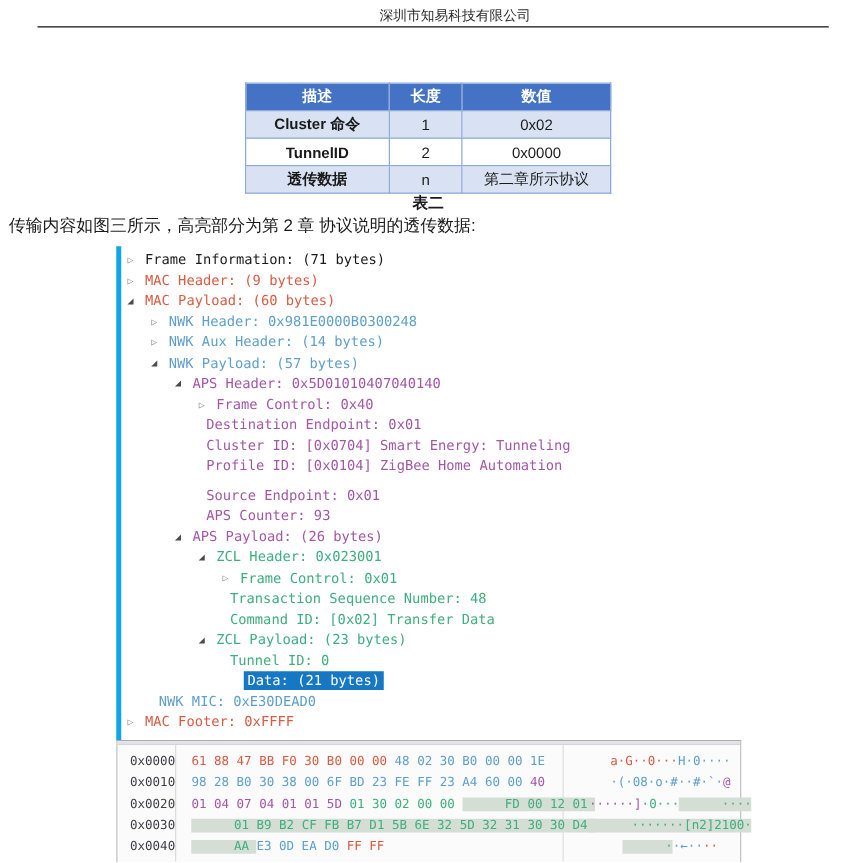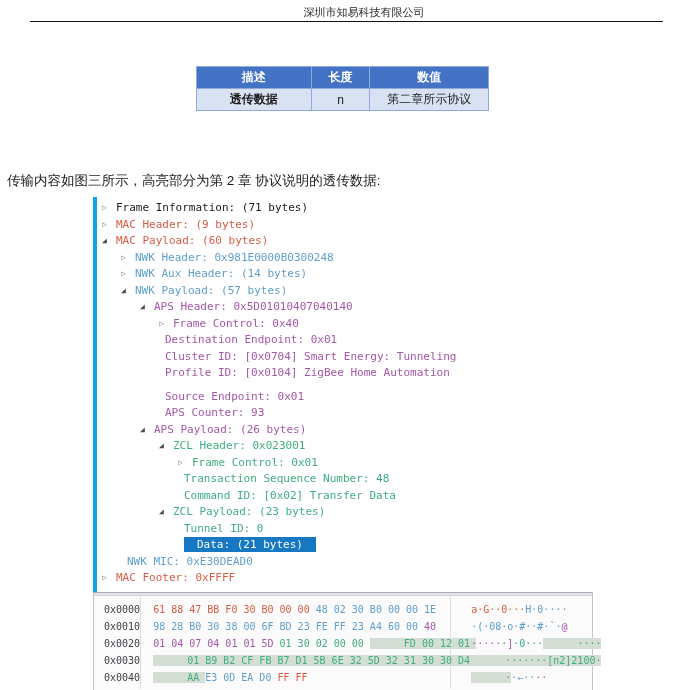--- a/index.html
+++ b/index.html
@@ -38,32 +38,32 @@
     border-left:4px solid #0ea5e9;background:#fff;padding-top:3px;
     font-family:"DejaVu Sans Mono","Liberation Mono",monospace;font-size:11px;}
   .tree-row{height:16.5px;line-height:16.5px;white-space:nowrap;}
   .expander{display:inline-block;width:14px;font-size:8px;vertical-align:middle;text-align:left;}
   .expander.collapsed{color:#8a8a8a;}
   .expander.expanded{color:#4a4a4a;}
   .tree-spacer{display:inline-block;width:6px;}
   .tlabel{vertical-align:middle;}
   .c-frame{color:var(--frame);} .c-mac{color:var(--mac);} .c-nwk{color:var(--nwk);}
   .c-aps{color:var(--aps);} .c-zcl{color:var(--zcl);}
-  .tlabel.selected{background:var(--selection-bg);color:#fff;padding:1px 13px;}
+  .tlabel.selected{background:var(--selection-bg);color:#fff;padding:1px 3px;margin-left:11px;}
 
   
   .hex-panel{position:absolute;left:93px;top:592px;width:500px;height:98px;
     background:#fbfbfb;border-left:1px solid #c4c4c4;border-right:1px solid #c4c4c4;
     border-top:1px solid #a9adb3;
     font-family:"DejaVu Sans Mono","Liberation Mono",monospace;font-size:10px;}
   .splitter{height:3px;background:#e2e4e8;border-bottom:1px solid #d2d5d9;}
   .hex-cols{display:flex;height:93px;}
   .col-addr{width:54px;border-right:1px solid #dcdcdc;padding:5px 0 0 10px;color:#3f3f47;}
   .col-bytes{width:310px;border-right:1px solid #e0e0e0;padding:5px 0 0 12px;}
-  .col-ascii{flex:1;padding:5px 0 0 20px;}
+  .col-ascii{flex:1;padding:5px 0 0 20px;text-align:center;}
   .hrow{height:17px;line-height:17px;white-space:nowrap;}
   .bgrp{padding-right:6px;}
   .hl{background:var(--highlight-bg);padding-left:34px;}
 </style>
 </head>
 <body>
 
 <div class="page">
 
   <div class="doc-header">深圳市知易科技有限公司</div>
@@ -77,27 +77,38 @@
       </colgroup>
     <thead>
       <tr>
         <th>描述</th>
         <th>长度</th>
         <th>数值</th>
       </tr>
     </thead>
     <tbody>
       <tr class="band">
+        <td class="first">Cluster 命令</td>
+        <td>1</td>
+        <td>0x02</td>
+      </tr>
+      <tr>
+        <td class="first">TunnelID</td>
+        <td>2</td>
+        <td>0x0000</td>
+      </tr>
+      <tr class="band">
         <td class="first">透传数据</td>
         <td>n</td>
         <td>第二章所示协议</td>
       </tr>
     </tbody>
   </table>
 
+  <div class="table-caption">表二</div>
 
   <div class="para">传输内容如图三所示，高亮部分为第 2 章 协议说明的透传数据:</div>
 
   <div class="tree-panel">
       <div class="tree-row" style="padding-left: 5px;"><span class="expander collapsed">▷</span><span class="tlabel c-frame">Frame Information: (71 bytes)</span></div>
       <div class="tree-row" style="padding-left: 5px;"><span class="expander collapsed">▷</span><span class="tlabel c-mac">MAC Header: (9 bytes)</span></div>
       <div class="tree-row" style="padding-left: 5px;"><span class="expander expanded">◢</span><span class="tlabel c-mac">MAC Payload: (60 bytes)</span></div>
       <div class="tree-row" style="padding-left: 24px;"><span class="expander collapsed">▷</span><span class="tlabel c-nwk">NWK Header: 0x981E0000B0300248</span></div>
       <div class="tree-row" style="padding-left: 24px;"><span class="expander collapsed">▷</span><span class="tlabel c-nwk">NWK Aux Header: (14 bytes)</span></div>
       <div class="tree-row" style="padding-left: 24px;"><span class="expander expanded">◢</span><span class="tlabel c-nwk">NWK Payload: (57 bytes)</span></div>

